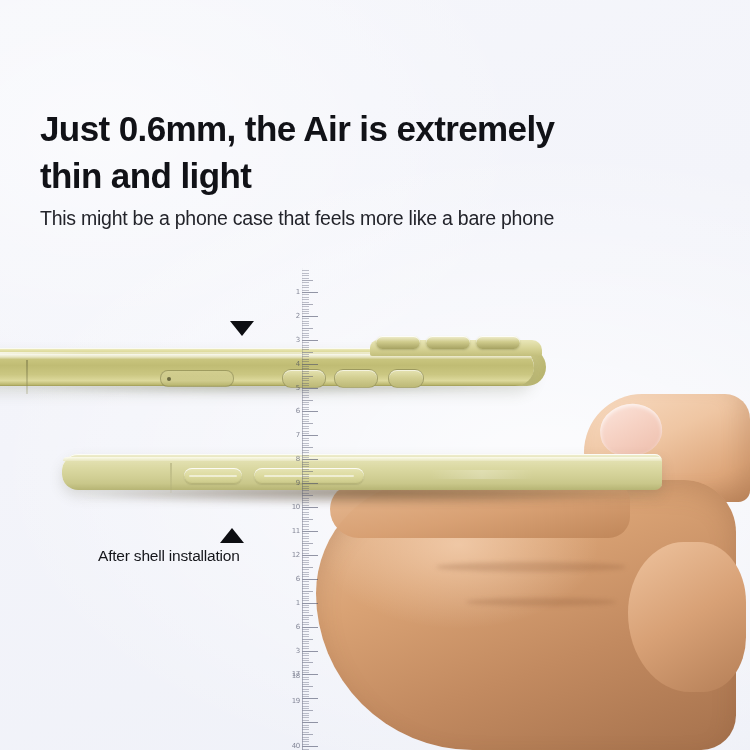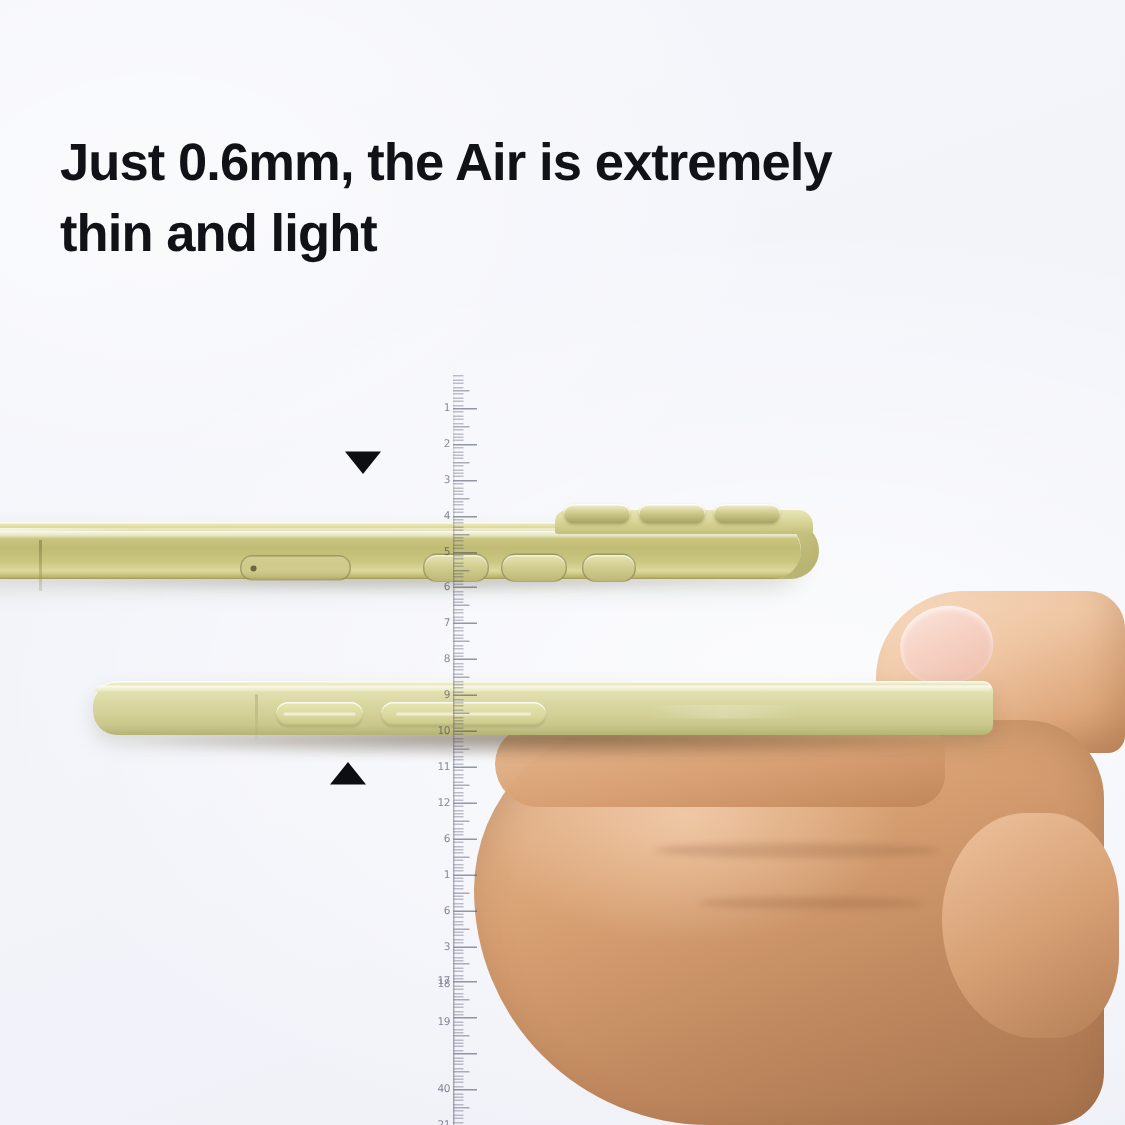--- a/index.html
+++ b/index.html
@@ -361,21 +361,21 @@
     background: linear-gradient(150deg, #eec39e 0%, #d8a176 50%, #b57f57 100%);
   }
   .crease {
     position: absolute;
     border-radius: 50%;
     background: rgba(133,84,52,0.22);
     filter: blur(2px);
   }
 
   
-  .over { z-index: 40; }
+  .over { z-index: 40; margin-top: 20px; }
 </style>
 </head>
 <body>
 
 <div id="stage">
 
   <div class="amb"></div>
 
   <div id="phone-bare">
     <div class="bare-shadow"></div>
@@ -653,20 +653,22 @@
       <div class="tick min" style="top: 499.6px;"></div>
       <div class="tlabel" style="top: 502px;">21</div>
     </div>
 
   <div class="anno over" id="anno-bare">
     <div class="tri down"></div>
   </div>
 
   <div class="anno over" id="anno-case">
     <div class="tri up"></div>
+    <div class="txt">After shell installation</div>
   </div>
 
   <div class="copy over">
     <h1 class="headline">Just 0.6mm, the Air is extremely
 thin and light</h1>
+    <p class="subhead">This might be a phone case that feels more like a bare phone</p>
   </div>
 
 </div>
 
 </body></html>

